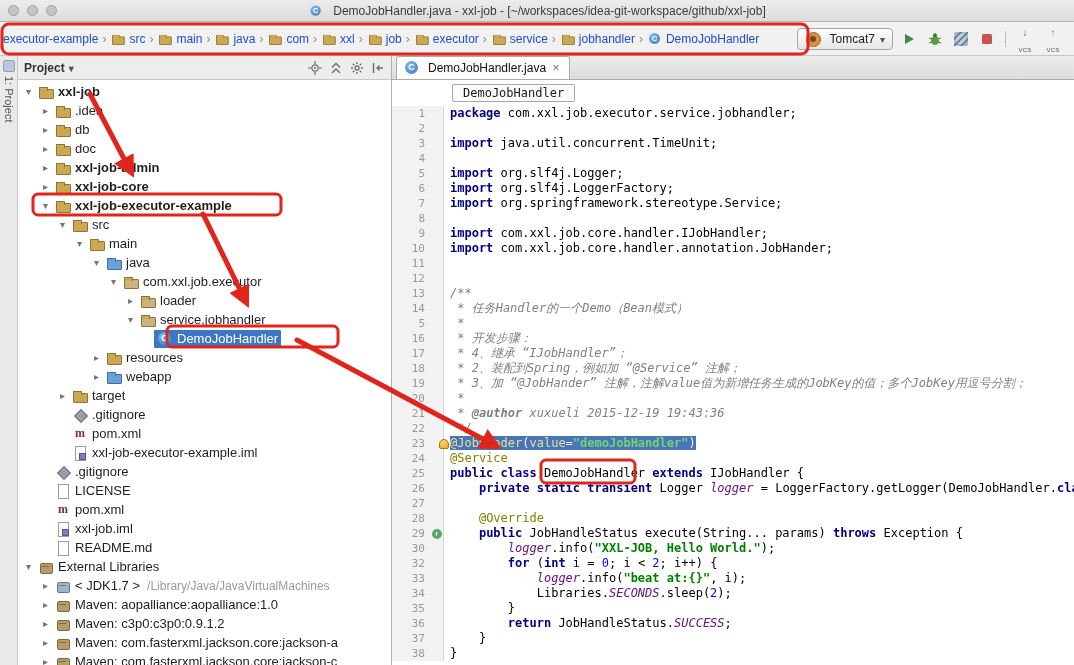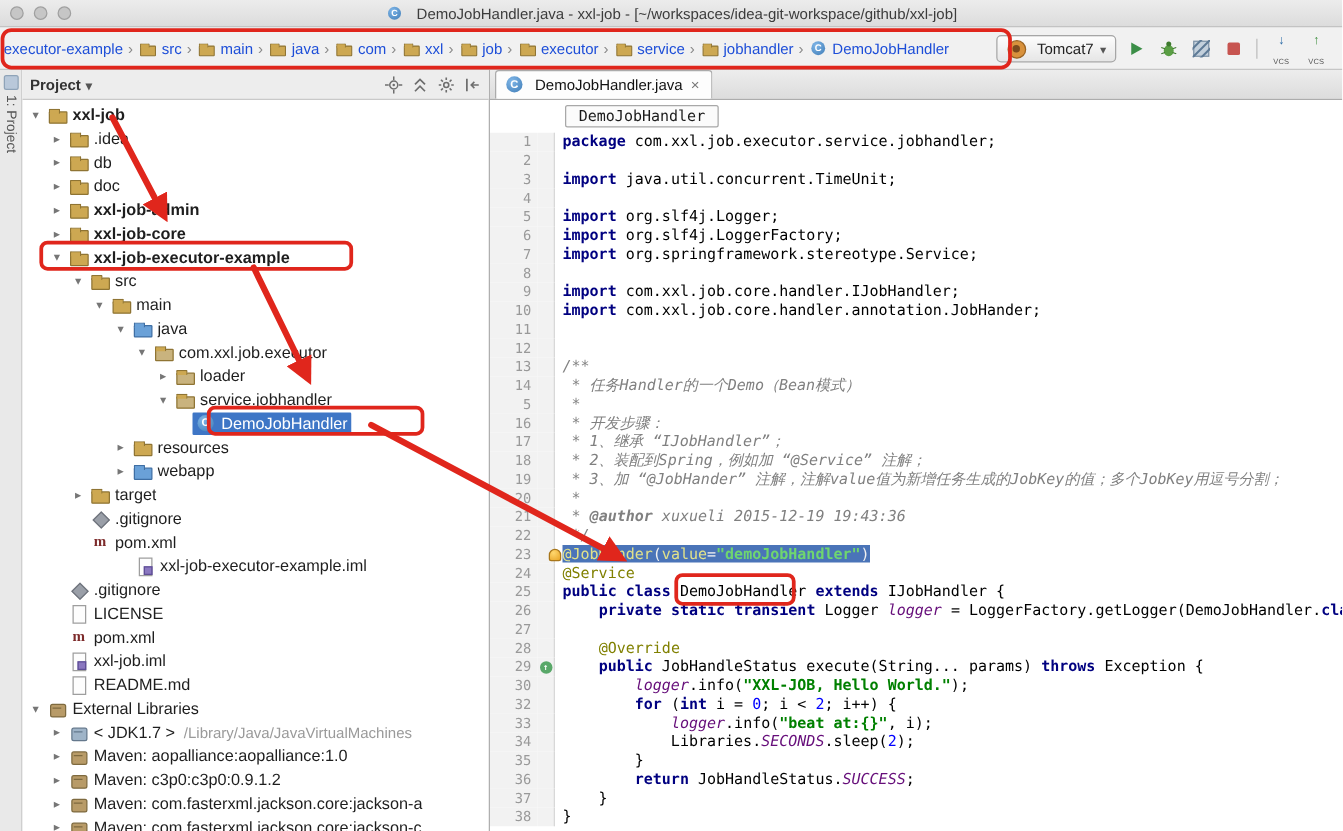--- a/index.html
+++ b/index.html
@@ -391,21 +391,21 @@
               <span class="tlabel">.gitignore</span>
             </span>
           </div>
           <div class="trow" style="padding-left: 38px;">
             <span class="tarrow"></span>
             <span class="titem">
               <span class="ic ic-maven"></span>
               <span class="tlabel">pom.xml</span>
             </span>
           </div>
-          <div class="trow" style="padding-left: 38px; margin-left: 36px;">
+          <div class="trow" style="padding-left: 38px;">
             <span class="tarrow"></span>
             <span class="titem">
               <span class="ic ic-iml"></span>
               <span class="tlabel">xxl-job-executor-example.iml</span>
             </span>
           </div>
           <div class="trow" style="padding-left: 21px;">
             <span class="tarrow"></span>
             <span class="titem">
               <span class="ic ic-gitignore"></span>
@@ -507,21 +507,21 @@
           <div class="cl"><span class="ln">7</span><span class="gic"></span><span class="lc"><span class="kw">import</span><span> org.springframework.stereotype.Service;</span></span></div>
           <div class="cl"><span class="ln">8</span><span class="gic"></span><span class="lc"></span></div>
           <div class="cl"><span class="ln">9</span><span class="gic"></span><span class="lc"><span class="kw">import</span><span> com.xxl.job.core.handler.IJobHandler;</span></span></div>
           <div class="cl"><span class="ln">10</span><span class="gic"></span><span class="lc"><span class="kw">import</span><span> com.xxl.job.core.handler.annotation.JobHander;</span></span></div>
           <div class="cl"><span class="ln">11</span><span class="gic"></span><span class="lc"></span></div>
           <div class="cl"><span class="ln">12</span><span class="gic"></span><span class="lc"></span></div>
           <div class="cl"><span class="ln">13</span><span class="gic"></span><span class="lc"><span class="cm">/**</span></span></div>
           <div class="cl"><span class="ln">14</span><span class="gic"></span><span class="lc"><span class="cm"> * 任务Handler的一个Demo（Bean模式）</span></span></div>
           <div class="cl"><span class="ln">5</span><span class="gic"></span><span class="lc"><span class="cm"> *</span></span></div>
           <div class="cl"><span class="ln">16</span><span class="gic"></span><span class="lc"><span class="cm"> * 开发步骤：</span></span></div>
-          <div class="cl"><span class="ln">17</span><span class="gic"></span><span class="lc"><span class="cm"> * 1、继承 “IJobHandler”；</span></span></div>
+          <div class="cl"><span class="ln">17</span><span class="gic"></span><span class="lc"><span class="cm"> * 4、继承 “IJobHandler”；</span></span></div>
           <div class="cl"><span class="ln">18</span><span class="gic"></span><span class="lc"><span class="cm"> * 2、装配到Spring，例如加 “@Service” 注解；</span></span></div>
           <div class="cl"><span class="ln">19</span><span class="gic"></span><span class="lc"><span class="cm"> * 3、加 “@JobHander” 注解，注解value值为新增任务生成的JobKey的值；多个JobKey用逗号分割；</span></span></div>
           <div class="cl"><span class="ln">20</span><span class="gic"></span><span class="lc"><span class="cm"> *</span></span></div>
           <div class="cl"><span class="ln">21</span><span class="gic"></span><span class="lc"><span class="cm"> * </span><span class="tg">@author</span><span class="cm"> xuxueli 2015-12-19 19:43:36</span></span></div>
           <div class="cl"><span class="ln">22</span><span class="gic"></span><span class="lc"><span class="cm"> */</span></span></div>
           <div class="cl"><span class="ln">23</span><span class="gic"><span class="mk-bulb"></span></span><span class="lc"><span class="selbg"><span class="an">@JobHander</span><span>(</span><span class="an">value</span><span>=</span><span class="st">"demoJobHandler"</span><span>)</span></span></span></div>
           <div class="cl"><span class="ln">24</span><span class="gic"></span><span class="lc"><span class="an">@Service</span></span></div>
           <div class="cl"><span class="ln">25</span><span class="gic"></span><span class="lc"><span class="kw">public</span><span> </span><span class="kw">class</span><span> DemoJobHandler </span><span class="kw">extends</span><span> IJobHandler {</span></span></div>
           <div class="cl"><span class="ln">26</span><span class="gic"></span><span class="lc"><span>    </span><span class="kw">private</span><span> </span><span class="kw">static</span><span> </span><span class="kw">transient</span><span> Logger </span><span class="fd">logger</span><span> = LoggerFactory.getLogger(DemoJobHandler.</span><span class="kw">class</span></span></div>
           <div class="cl"><span class="ln">27</span><span class="gic"></span><span class="lc"></span></div>

